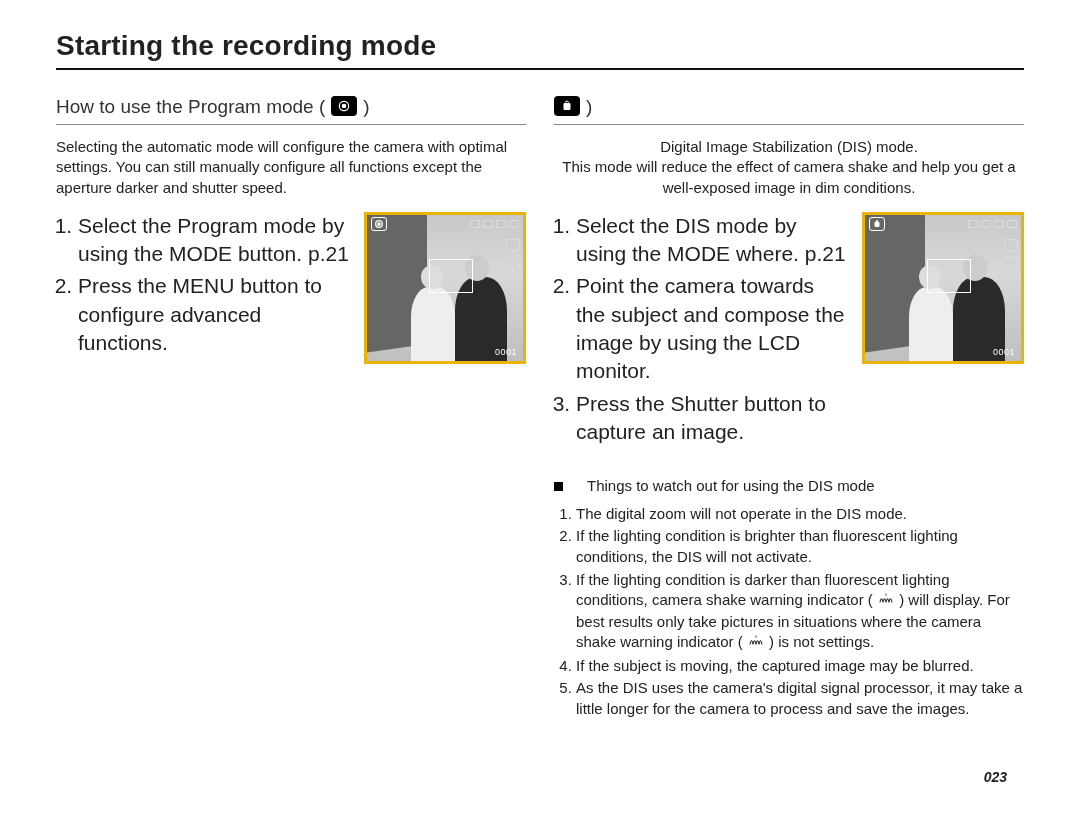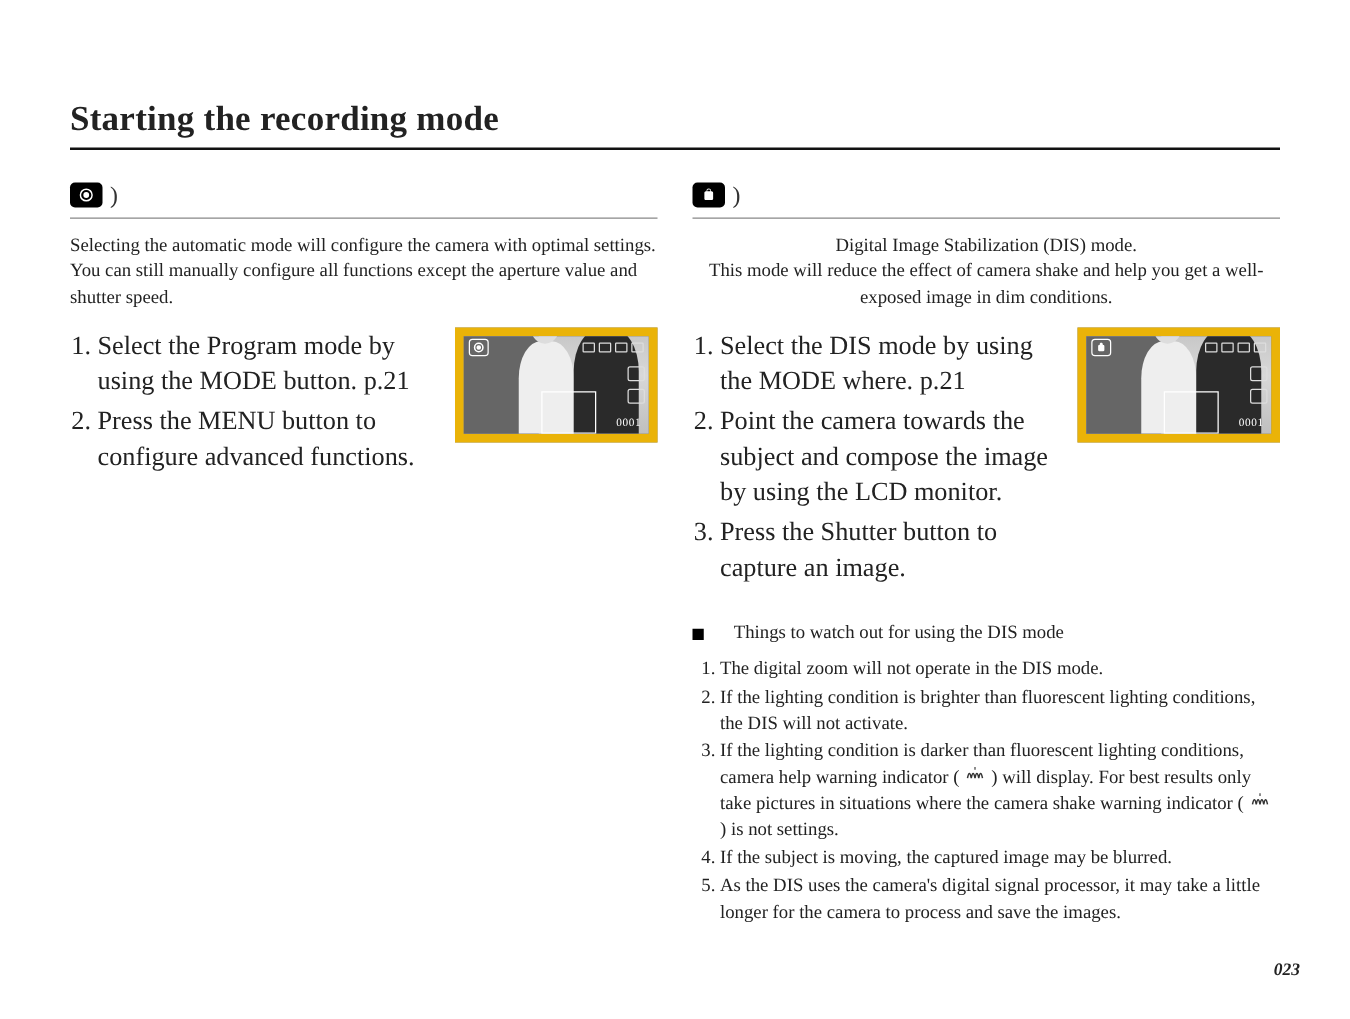--- a/index.html
+++ b/index.html
@@ -5,24 +5,23 @@
   * { margin: 0; padding: 0; box-sizing: border-box; }
   html, body {
     width: 1080px;
     height: 815px;
     background: #fff;
     font-family: Arial, Helvetica, sans-serif;
     color: #222;
     -webkit-font-smoothing: antialiased;
   }
   .page {
-    padding: 80px 56px 36px 56px;
+    padding: 30px 56px 36px 56px;
     position: relative;
     height: 100%;
-    font-family: Liberation Serif, serif;
   }
   .title {
     font-size: 28px;
     font-weight: 700;
     letter-spacing: 0.2px;
     padding-bottom: 6px;
     border-bottom: 2px solid #111;
     margin-bottom: 26px;
   }
   .cols {
@@ -70,23 +69,23 @@
   }
   ol.steps {
     font-size: 21px;
     line-height: 1.35;
     padding-left: 22px;
     flex: 1 1 auto;
   }
   ol.steps li { margin-bottom: 4px; }
   .lcd {
     width: 162px;
-    height: 92px;
+    height: 152px;
     background: #888;
-    border: 7px solid #eab308;
+    border: 3px solid #eab308;
     flex: 0 0 auto;
     position: relative;
     overflow: hidden;
   }
   .lcd .sky { position:absolute; inset:0; background: linear-gradient(#c8c8c8 0%, #d8d8d8 40%, #bfbfbf 100%); }
   .lcd .building { position:absolute; left:-10px; top:-6px; width:70px; height:140px; background:#666; transform: skewY(-8deg); }
   .lcd .person { position:absolute; bottom:0; border-radius: 40% 40% 0 0; }
   .lcd .p1 { left:44px; width:44px; height:74px; background:#eee; }
   .lcd .p1h { position:absolute; left:54px; bottom:72px; width:22px; height:24px; background:#ddd; border-radius:50%; }
   .lcd .p2 { left:88px; width:52px; height:84px; background:#2a2a2a; }
@@ -119,49 +118,50 @@
     padding-left: 22px;
   }
   ol.notes li { margin-bottom: 2px; }
   .shake-icon {
     display:inline-block; vertical-align:middle; position:relative; top:-1px;
   }
   .shake-icon svg { width:18px; height:14px; }
 
   .page-num {
     position: absolute;
-    right: 40px;
+    right: 73px;
     bottom: 30px;
     font-size: 14px;
     font-style: italic;
     font-weight: 700;
     color: #222;
   }
 </style>
 </head>
 <body>
 
 <div class="page">
 
   <h1 class="title">Starting the recording mode</h1>
 
   <div class="cols">
 
     <div class="col">
       <div class="subhead">
+        <span>How to use the Program mode (</span>
         <span class="mode-chip">
           <svg viewBox="0 0 24 24" fill="none" stroke="#fff" stroke-width="2">
             <circle cx="12" cy="12" r="8"></circle>
             <circle cx="12" cy="12" r="3" fill="#fff"></circle>
           </svg>
         </span>
         <span> )</span>
       </div>
 
-      <p class="blurb">Selecting the automatic mode will configure the camera with optimal settings. You can still manually configure all functions except the aperture value and shutter speed.</p>
+      <p class="blurb">Selecting the automatic mode will configure the camera with optimal settings. You can still manually configure all functions except the aperture darker and shutter speed.</p>
 
       <div class="steps-row">
         <ol class="steps">
           <li>Select the Program mode by using the MODE button. p.21</li>
           <li>Press the MENU button to configure advanced functions.</li>
         </ol>
         <div class="lcd">
           <div class="sky"></div>
           <div class="building"></div>
           <div class="person p1"></div>
@@ -240,21 +240,21 @@
 
       <div class="note-row">
         <span class="bullet-sq"></span>
         <span>Things to watch out for using the DIS mode</span>
       </div>
 
       <ol class="notes">
         <li>The digital zoom will not operate in the DIS mode.</li>
         <li>If the lighting condition is brighter than fluorescent lighting conditions, the DIS will not activate.</li>
         <li>
-          <span>If the lighting condition is darker than fluorescent lighting conditions, camera help warning indicator ( </span>
+          <span>If the lighting condition is darker than fluorescent lighting conditions, camera shake warning indicator ( </span>
           <span class="shake-icon">
             <svg viewBox="0 0 24 16" fill="none" stroke="#333" stroke-width="1.6">
               <path d="M4 14 Q6 4 8 14 M8 14 Q10 4 12 14 M12 14 Q14 4 16 14 M16 14 Q18 4 20 14"></path>
               <path d="M12 2 v3" stroke-width="1.2"></path>
             </svg>
           </span>
           <span> ) will display. For best results only take pictures in situations where the camera shake warning indicator ( </span>
           <span class="shake-icon">
             <svg viewBox="0 0 24 16" fill="none" stroke="#333" stroke-width="1.6">
               <path d="M4 14 Q6 4 8 14 M8 14 Q10 4 12 14 M12 14 Q14 4 16 14 M16 14 Q18 4 20 14"></path>

